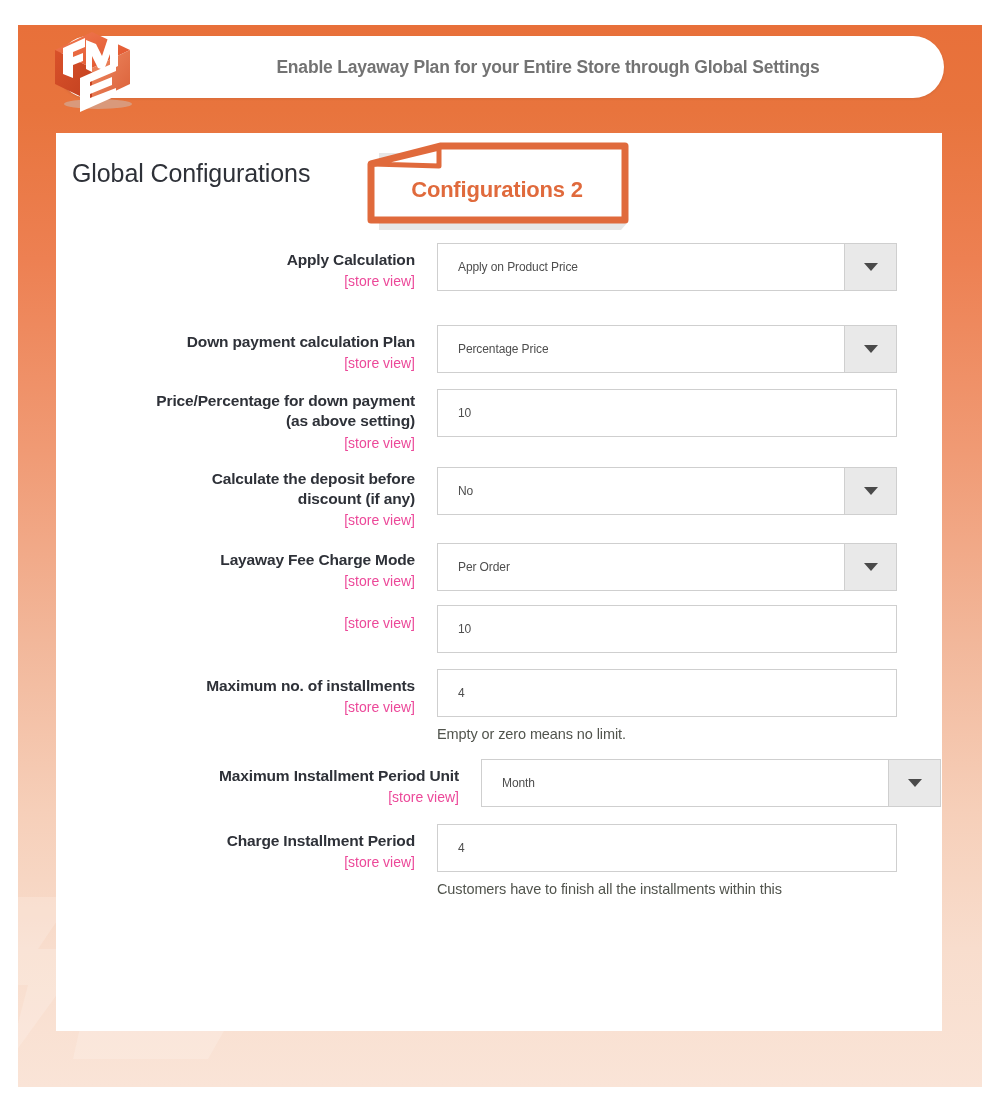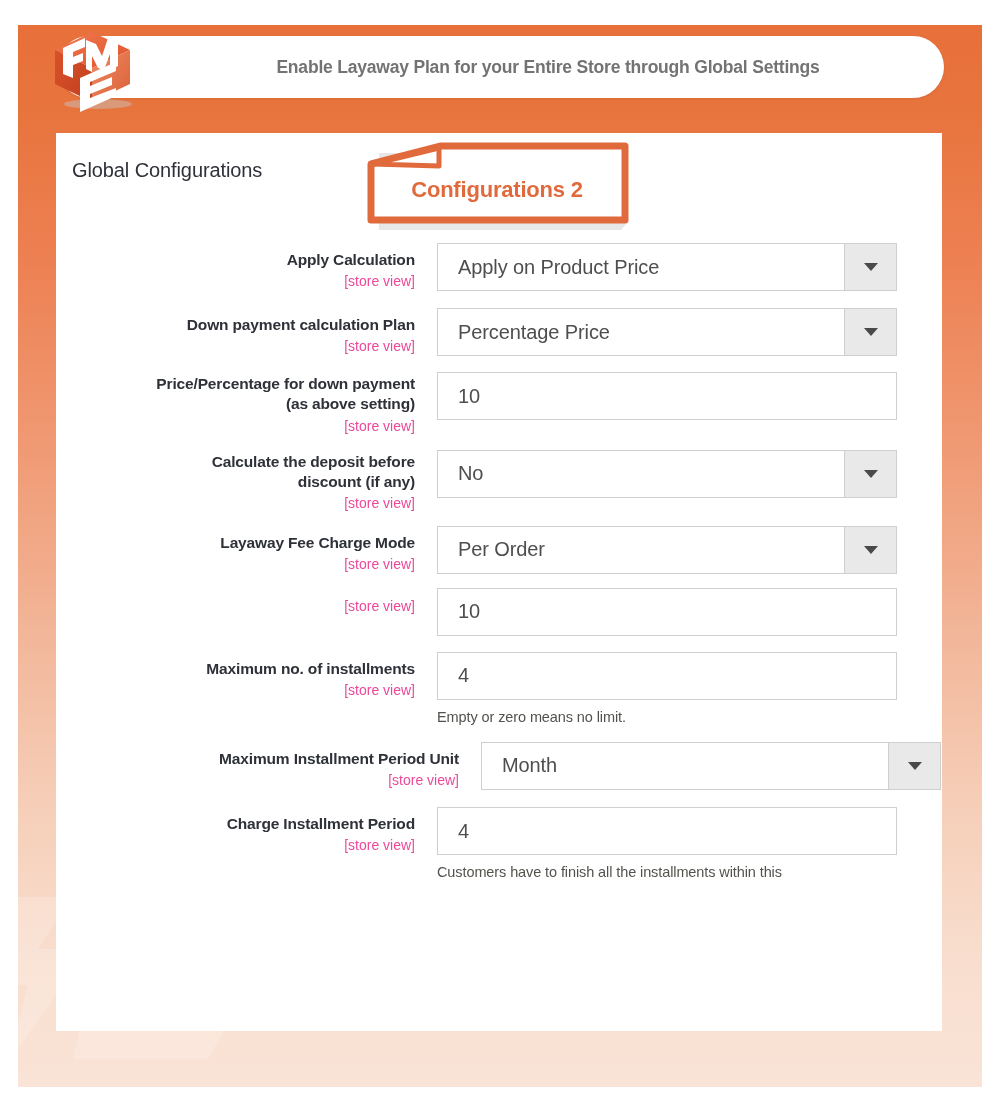--- a/index.html
+++ b/index.html
@@ -97,21 +97,21 @@
   .title-row {
     position: absolute;
     left: 0; top: 0;
     width: 100%;
     height: 110px;
   }
   .panel-title {
     position: absolute;
     left: 16px;
     top: 26px;
-    font-size: 20px;
+    font-size: 25px;
     font-weight: normal;
     color: #2e3138;
     letter-spacing: -0.1px;
   }
 
   
   .badge-wrap {
     position: absolute;
     left: 307px;
     top: 7px;
@@ -180,21 +180,21 @@
     position: relative;
     width: 460px;
     height: 48px;
     border: 1px solid #cfcfcf;
     background: #ffffff;
     display: flex;
     align-items: center;
   }
   .field-value {
     padding-left: 20px;
-    font-size: 20px;
+    font-size: 12px;
     color: #4e4e4e;
     letter-spacing: -0.1px;
     white-space: nowrap;
     overflow: hidden;
     text-align: right;
   }
   .select .field-value { color: #4e4e4e; }
 
   .dd-btn {
     position: absolute;
@@ -217,21 +217,21 @@
 
   .hint {
     margin-top: 9px;
     font-size: 14.5px;
     color: #51544d;
     letter-spacing: -0.1px;
     white-space: nowrap;
   }
 
   
-  .sp-1  { margin-bottom: 16px; }
+  .sp-1  { margin-bottom: 33px; }
   .sp-2  { margin-bottom: 15px; }
   .sp-3  { margin-bottom: 13px; }
   .sp-4  { margin-bottom: 12px; }
   .sp-5  { margin-bottom: 13px; }
   .sp-6  { margin-bottom: 16px; }
   .sp-7  { margin-bottom: 17px; }
   .sp-8  { margin-bottom: 16px; padding-left: 44px; }
 
   .label-2line { padding-top: 2px; }
 </style>

